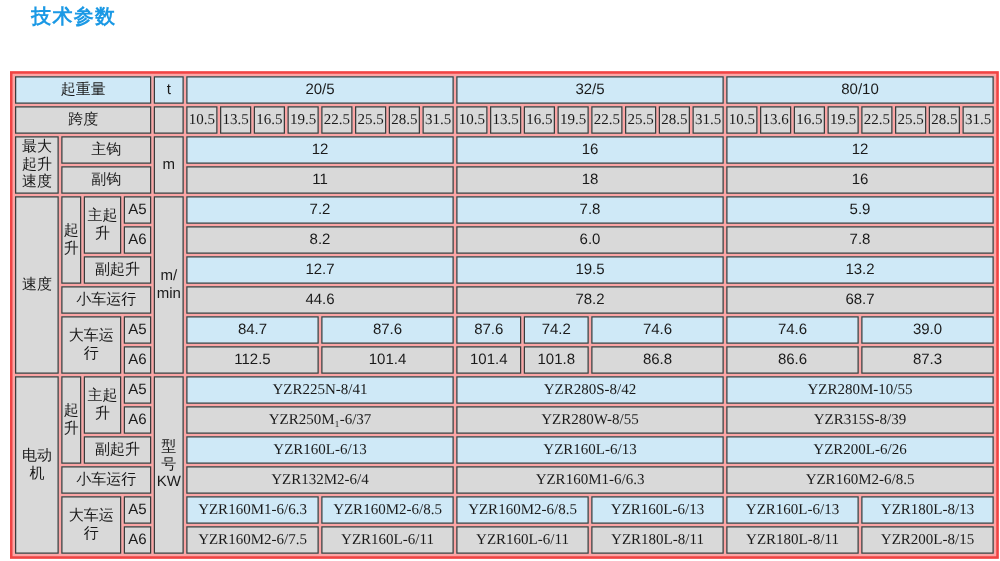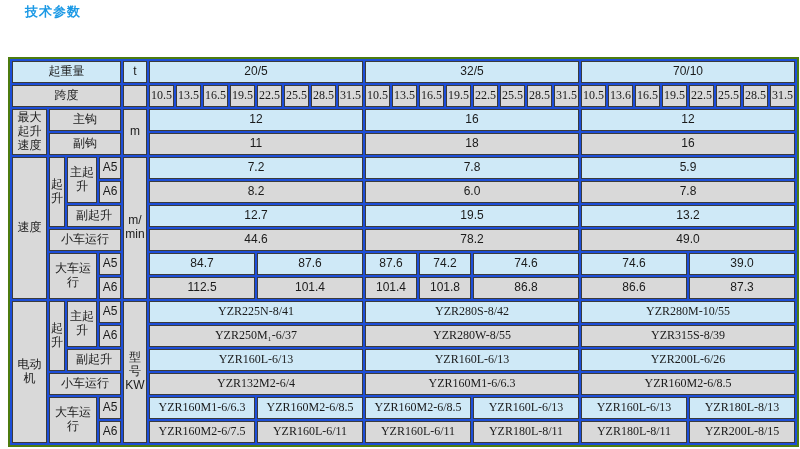--- a/index.html
+++ b/index.html
@@ -1,22 +1,22 @@
 <!DOCTYPE html>
 <html><head>
 <meta charset="utf-8">
 <style>
   html,body{margin:0;padding:0;background:#ffffff;width:800px;height:449px;overflow:hidden;
     font-family:"Liberation Sans",sans-serif;}
   .page{position:relative;width:800px;height:449px;background:#fff;}
-  .title{position:absolute;left:25px;top:3px;margin:0;font-size:13px;font-weight:bold;
+  .title{position:absolute;left:25px;top:3px;margin:0;font-size:16px;font-weight:bold;
     color:#1b99e5;letter-spacing:1px;}
   table.spec{position:absolute;left:8px;top:57px;table-layout:fixed;
-    border-collapse:separate;border-spacing:2px;background:#1d4ed8;
-    border:2px solid #4d7c0f;}
+    border-collapse:separate;border-spacing:2px;background:#fca5a5;
+    border:2px solid #ef4444;}
   table.spec td{box-sizing:border-box;border:1px solid #3b3b3b;background:#d9d9d9;
     text-align:center;vertical-align:middle;padding:0;height:22px;
     font-size:12px;line-height:1.15;color:#1a1a1a;white-space:pre-line;overflow:hidden;}
   tr.b td.d{background:#cfe9f7;}
   tr.r2{height:20px;}
   td.sm{font-size:11px;font-family:Liberation Serif, serif;}
   td.lbl{font-size:12px;}
 </style>
 </head>
 <body>
@@ -56,21 +56,21 @@
         <col style="width:25px">
         <col style="width:25px">
     </colgroup>
 
     <tbody>
         <tr class="b">
       <td colspan="4" class="d lbl">起重量</td>
       <td class="d lbl">t</td>
       <td colspan="8" class="d">20/5</td>
       <td colspan="8" class="d">32/5</td>
-      <td colspan="8" class="d">70/10</td>
+      <td colspan="8" class="d">80/10</td>
     </tr>
 
     <tr class="r2">
       <td colspan="4" class="lbl">跨度</td>
       <td></td>
       <td class="sm">10.5</td>
       <td class="sm">13.5</td>
       <td class="sm">16.5</td>
       <td class="sm">19.5</td>
       <td class="sm">22.5</td>
@@ -138,21 +138,21 @@
       <td colspan="2" class="lbl">副起升</td>
       <td colspan="8" class="d">12.7</td>
       <td colspan="8" class="d">19.5</td>
       <td colspan="8" class="d">13.2</td>
     </tr>
 
     <tr>
       <td colspan="3" class="lbl">小车运行</td>
       <td colspan="8" class="d">44.6</td>
       <td colspan="8" class="d">78.2</td>
-      <td colspan="8" class="d">49.0</td>
+      <td colspan="8" class="d">68.7</td>
     </tr>
 
     <tr class="b">
       <td colspan="2" rowspan="2" class="lbl">大车运行</td>
       <td class="lbl">A5</td>
       <td colspan="4" class="d">84.7</td>
       <td colspan="4" class="d">87.6</td>
       <td colspan="2" class="d">87.6</td>
       <td colspan="2" class="d">74.2</td>
       <td colspan="4" class="d">74.6</td>

